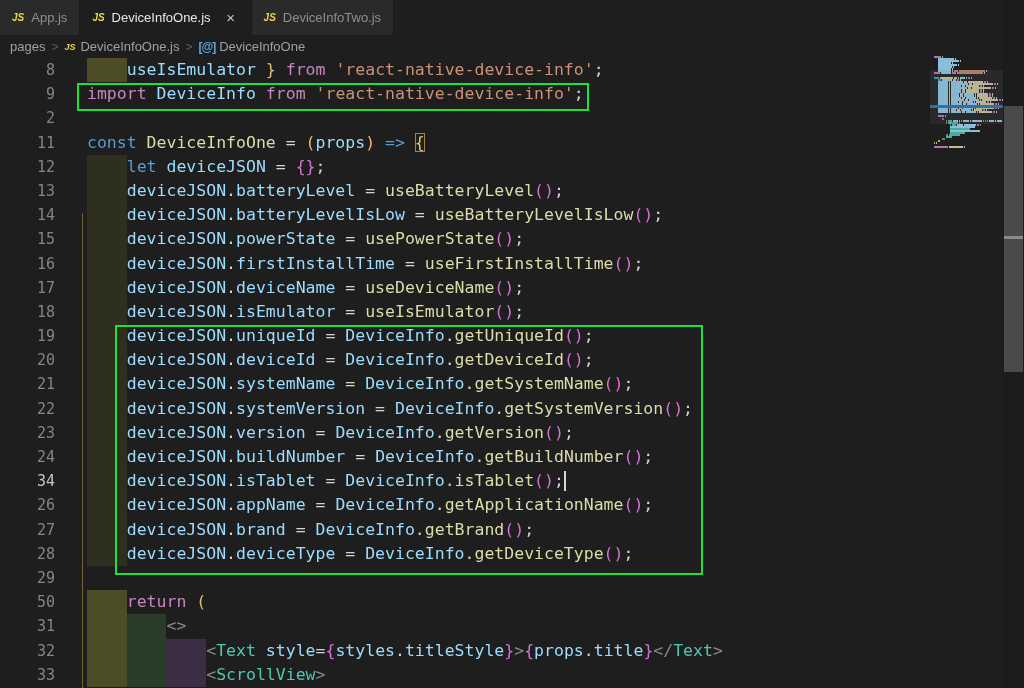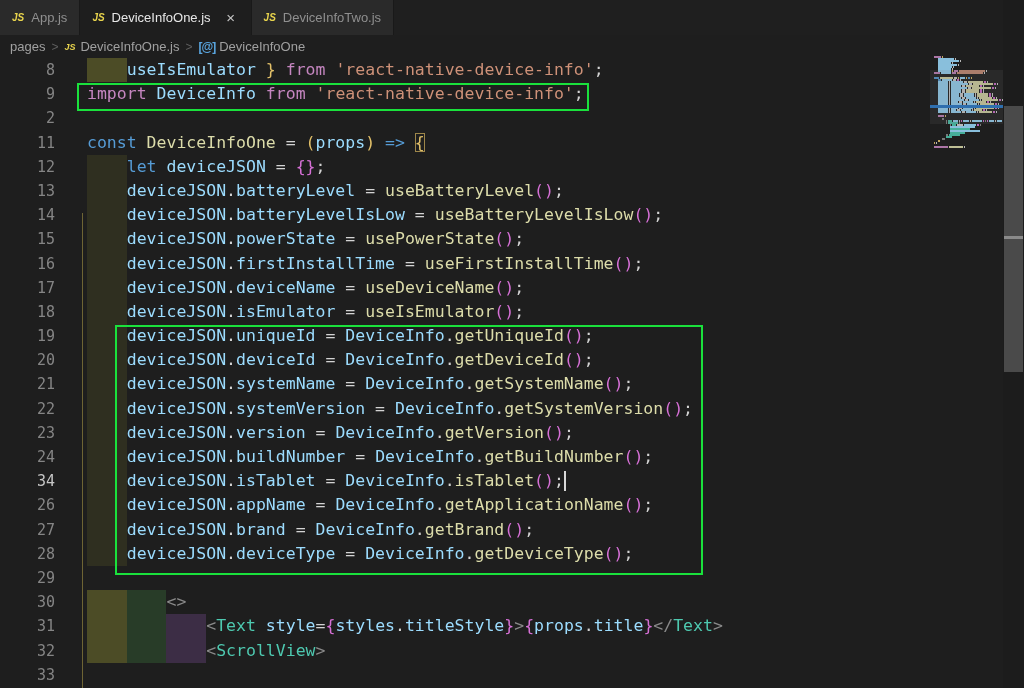--- a/index.html
+++ b/index.html
@@ -115,21 +115,21 @@
         <div class="ln">20</div>
         <div class="ln">21</div>
         <div class="ln">22</div>
         <div class="ln">23</div>
         <div class="ln">24</div>
         <div class="ln active">34</div>
         <div class="ln">26</div>
         <div class="ln">27</div>
         <div class="ln">28</div>
         <div class="ln">29</div>
-        <div class="ln">30</div>
+        <div class="ln">50</div>
         <div class="ln">31</div>
         <div class="ln">32</div>
         <div class="ln">33</div>
       </div>
     <div id="code">
         <div class="code-line"><span class="tint tint-Y" style="left: 0ch;"></span><span style="position: relative;">    <span style="color: rgb(156, 220, 254);">useIsEmulator</span><span style="color: rgb(212, 212, 212);"> </span><span style="color: rgb(226, 192, 105);">}</span><span style="color: rgb(212, 212, 212);"> </span><span style="color: rgb(197, 134, 192);">from</span><span style="color: rgb(212, 212, 212);"> </span><span style="color: rgb(206, 145, 120);">'react-native-device-info'</span><span style="color: rgb(212, 212, 212);">;</span></span></div>
         <div class="code-line"><span style="position: relative;"><span style="color: rgb(197, 134, 192);">import</span><span style="color: rgb(212, 212, 212);"> </span><span style="color: rgb(156, 220, 254);">DeviceInfo</span><span style="color: rgb(212, 212, 212);"> </span><span style="color: rgb(197, 134, 192);">from</span><span style="color: rgb(212, 212, 212);"> </span><span style="color: rgb(206, 145, 120);">'react-native-device-info'</span><span style="color: rgb(212, 212, 212);">;</span></span></div>
         <div class="code-line"><span style="position: relative;"></span></div>
         <div class="code-line"><span style="position: relative;"><span style="color: rgb(86, 156, 214);">const</span><span style="color: rgb(212, 212, 212);"> </span><span style="color: rgb(220, 220, 170);">DeviceInfoOne</span><span style="color: rgb(212, 212, 212);"> = </span><span style="color: rgb(226, 192, 105);">(</span><span style="color: rgb(156, 220, 254);">props</span><span style="color: rgb(226, 192, 105);">)</span><span style="color: rgb(212, 212, 212);"> </span><span style="color: rgb(86, 156, 214);">=&gt;</span><span style="color: rgb(212, 212, 212);"> </span><span class="tok-match" style="color: rgb(226, 192, 105);">{</span></span></div>
         <div class="code-line"><span class="tint tint-y" style="left: 0ch;"></span><span style="position: relative;">    <span style="color: rgb(86, 156, 214);">let</span><span style="color: rgb(212, 212, 212);"> </span><span style="color: rgb(156, 220, 254);">deviceJSON</span><span style="color: rgb(212, 212, 212);"> = </span><span style="color: rgb(214, 112, 214);">{}</span><span style="color: rgb(212, 212, 212);">;</span></span></div>
@@ -143,20 +143,21 @@
         <div class="code-line"><span class="tint tint-y" style="left: 0ch;"></span><span style="position: relative;">    <span style="color: rgb(156, 220, 254);">deviceJSON</span><span style="color: rgb(212, 212, 212);">.</span><span style="color: rgb(156, 220, 254);">deviceId</span><span style="color: rgb(212, 212, 212);"> = </span><span style="color: rgb(156, 220, 254);">DeviceInfo</span><span style="color: rgb(212, 212, 212);">.</span><span style="color: rgb(220, 220, 170);">getDeviceId</span><span style="color: rgb(214, 112, 214);">()</span><span style="color: rgb(212, 212, 212);">;</span></span></div>
         <div class="code-line"><span class="tint tint-y" style="left: 0ch;"></span><span style="position: relative;">    <span style="color: rgb(156, 220, 254);">deviceJSON</span><span style="color: rgb(212, 212, 212);">.</span><span style="color: rgb(156, 220, 254);">systemName</span><span style="color: rgb(212, 212, 212);"> = </span><span style="color: rgb(156, 220, 254);">DeviceInfo</span><span style="color: rgb(212, 212, 212);">.</span><span style="color: rgb(220, 220, 170);">getSystemName</span><span style="color: rgb(214, 112, 214);">()</span><span style="color: rgb(212, 212, 212);">;</span></span></div>
         <div class="code-line"><span class="tint tint-y" style="left: 0ch;"></span><span style="position: relative;">    <span style="color: rgb(156, 220, 254);">deviceJSON</span><span style="color: rgb(212, 212, 212);">.</span><span style="color: rgb(156, 220, 254);">systemVersion</span><span style="color: rgb(212, 212, 212);"> = </span><span style="color: rgb(156, 220, 254);">DeviceInfo</span><span style="color: rgb(212, 212, 212);">.</span><span style="color: rgb(220, 220, 170);">getSystemVersion</span><span style="color: rgb(214, 112, 214);">()</span><span style="color: rgb(212, 212, 212);">;</span></span></div>
         <div class="code-line"><span class="tint tint-y" style="left: 0ch;"></span><span style="position: relative;">    <span style="color: rgb(156, 220, 254);">deviceJSON</span><span style="color: rgb(212, 212, 212);">.</span><span style="color: rgb(156, 220, 254);">version</span><span style="color: rgb(212, 212, 212);"> = </span><span style="color: rgb(156, 220, 254);">DeviceInfo</span><span style="color: rgb(212, 212, 212);">.</span><span style="color: rgb(220, 220, 170);">getVersion</span><span style="color: rgb(214, 112, 214);">()</span><span style="color: rgb(212, 212, 212);">;</span></span></div>
         <div class="code-line"><span class="tint tint-y" style="left: 0ch;"></span><span style="position: relative;">    <span style="color: rgb(156, 220, 254);">deviceJSON</span><span style="color: rgb(212, 212, 212);">.</span><span style="color: rgb(156, 220, 254);">buildNumber</span><span style="color: rgb(212, 212, 212);"> = </span><span style="color: rgb(156, 220, 254);">DeviceInfo</span><span style="color: rgb(212, 212, 212);">.</span><span style="color: rgb(220, 220, 170);">getBuildNumber</span><span style="color: rgb(214, 112, 214);">()</span><span style="color: rgb(212, 212, 212);">;</span></span></div>
         <div class="code-line"><span class="tint tint-y" style="left: 0ch;"></span><span style="position: relative;">    <span style="color: rgb(156, 220, 254);">deviceJSON</span><span style="color: rgb(212, 212, 212);">.</span><span style="color: rgb(156, 220, 254);">isTablet</span><span style="color: rgb(212, 212, 212);"> = </span><span style="color: rgb(156, 220, 254);">DeviceInfo</span><span style="color: rgb(212, 212, 212);">.</span><span style="color: rgb(220, 220, 170);">isTablet</span><span style="color: rgb(214, 112, 214);">()</span><span style="color: rgb(212, 212, 212);">;</span></span><span class="cursor" style="left: 48ch;"></span></div>
         <div class="code-line"><span class="tint tint-y" style="left: 0ch;"></span><span style="position: relative;">    <span style="color: rgb(156, 220, 254);">deviceJSON</span><span style="color: rgb(212, 212, 212);">.</span><span style="color: rgb(156, 220, 254);">appName</span><span style="color: rgb(212, 212, 212);"> = </span><span style="color: rgb(156, 220, 254);">DeviceInfo</span><span style="color: rgb(212, 212, 212);">.</span><span style="color: rgb(220, 220, 170);">getApplicationName</span><span style="color: rgb(214, 112, 214);">()</span><span style="color: rgb(212, 212, 212);">;</span></span></div>
         <div class="code-line"><span class="tint tint-y" style="left: 0ch;"></span><span style="position: relative;">    <span style="color: rgb(156, 220, 254);">deviceJSON</span><span style="color: rgb(212, 212, 212);">.</span><span style="color: rgb(156, 220, 254);">brand</span><span style="color: rgb(212, 212, 212);"> = </span><span style="color: rgb(156, 220, 254);">DeviceInfo</span><span style="color: rgb(212, 212, 212);">.</span><span style="color: rgb(220, 220, 170);">getBrand</span><span style="color: rgb(214, 112, 214);">()</span><span style="color: rgb(212, 212, 212);">;</span></span></div>
         <div class="code-line"><span class="tint tint-y" style="left: 0ch;"></span><span style="position: relative;">    <span style="color: rgb(156, 220, 254);">deviceJSON</span><span style="color: rgb(212, 212, 212);">.</span><span style="color: rgb(156, 220, 254);">deviceType</span><span style="color: rgb(212, 212, 212);"> = </span><span style="color: rgb(156, 220, 254);">DeviceInfo</span><span style="color: rgb(212, 212, 212);">.</span><span style="color: rgb(220, 220, 170);">getDeviceType</span><span style="color: rgb(214, 112, 214);">()</span><span style="color: rgb(212, 212, 212);">;</span></span></div>
         <div class="code-line"><span style="position: relative;"></span></div>
+        <div class="code-line"><span class="tint tint-Y" style="left: 0ch;"></span><span style="position: relative;">    <span style="color: rgb(197, 134, 192);">return</span><span style="color: rgb(212, 212, 212);"> </span><span style="color: rgb(226, 192, 105);">(</span></span></div>
         <div class="code-line"><span class="tint tint-Y" style="left: 0ch;"></span><span class="tint tint-g" style="left: 4ch;"></span><span style="position: relative;">        <span style="color: rgb(138, 138, 138);">&lt;&gt;</span></span></div>
         <div class="code-line"><span class="tint tint-Y" style="left: 0ch;"></span><span class="tint tint-g" style="left: 4ch;"></span><span class="tint tint-p" style="left: 8ch;"></span><span style="position: relative;">            <span style="color: rgb(138, 138, 138);">&lt;</span><span style="color: rgb(78, 201, 176);">Text</span><span style="color: rgb(212, 212, 212);"> </span><span style="color: rgb(156, 220, 254);">style</span><span style="color: rgb(212, 212, 212);">=</span><span style="color: rgb(214, 112, 214);">{</span><span style="color: rgb(156, 220, 254);">styles</span><span style="color: rgb(212, 212, 212);">.</span><span style="color: rgb(156, 220, 254);">titleStyle</span><span style="color: rgb(214, 112, 214);">}</span><span style="color: rgb(138, 138, 138);">&gt;</span><span style="color: rgb(214, 112, 214);">{</span><span style="color: rgb(156, 220, 254);">props</span><span style="color: rgb(212, 212, 212);">.</span><span style="color: rgb(156, 220, 254);">title</span><span style="color: rgb(214, 112, 214);">}</span><span style="color: rgb(138, 138, 138);">&lt;/</span><span style="color: rgb(78, 201, 176);">Text</span><span style="color: rgb(138, 138, 138);">&gt;</span></span></div>
         <div class="code-line"><span class="tint tint-Y" style="left: 0ch;"></span><span class="tint tint-g" style="left: 4ch;"></span><span class="tint tint-p" style="left: 8ch;"></span><span style="position: relative;">            <span style="color: rgb(138, 138, 138);">&lt;</span><span style="color: rgb(78, 201, 176);">ScrollView</span><span style="color: rgb(138, 138, 138);">&gt;</span></span></div>
       </div>
   </div>
 
   <div id="minimap">
       <div class="mm-row" style="top: 56px; left: 4px; width: 69px;">
         <span class="mm-seg" style="left: 0px; width: 6.7px; background: rgb(197, 134, 192);"></span>
         <span class="mm-seg" style="left: 8px; width: 1px; background: rgb(226, 192, 105);"></span>

